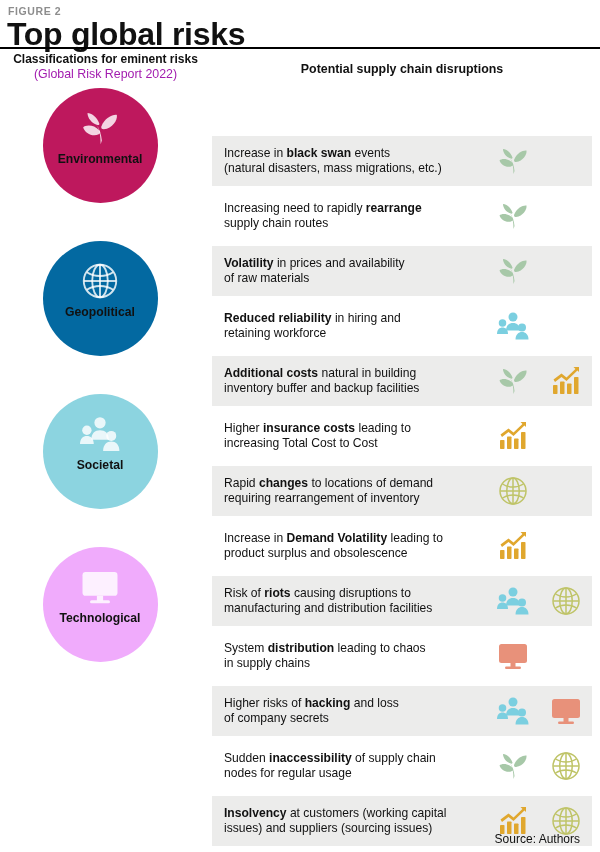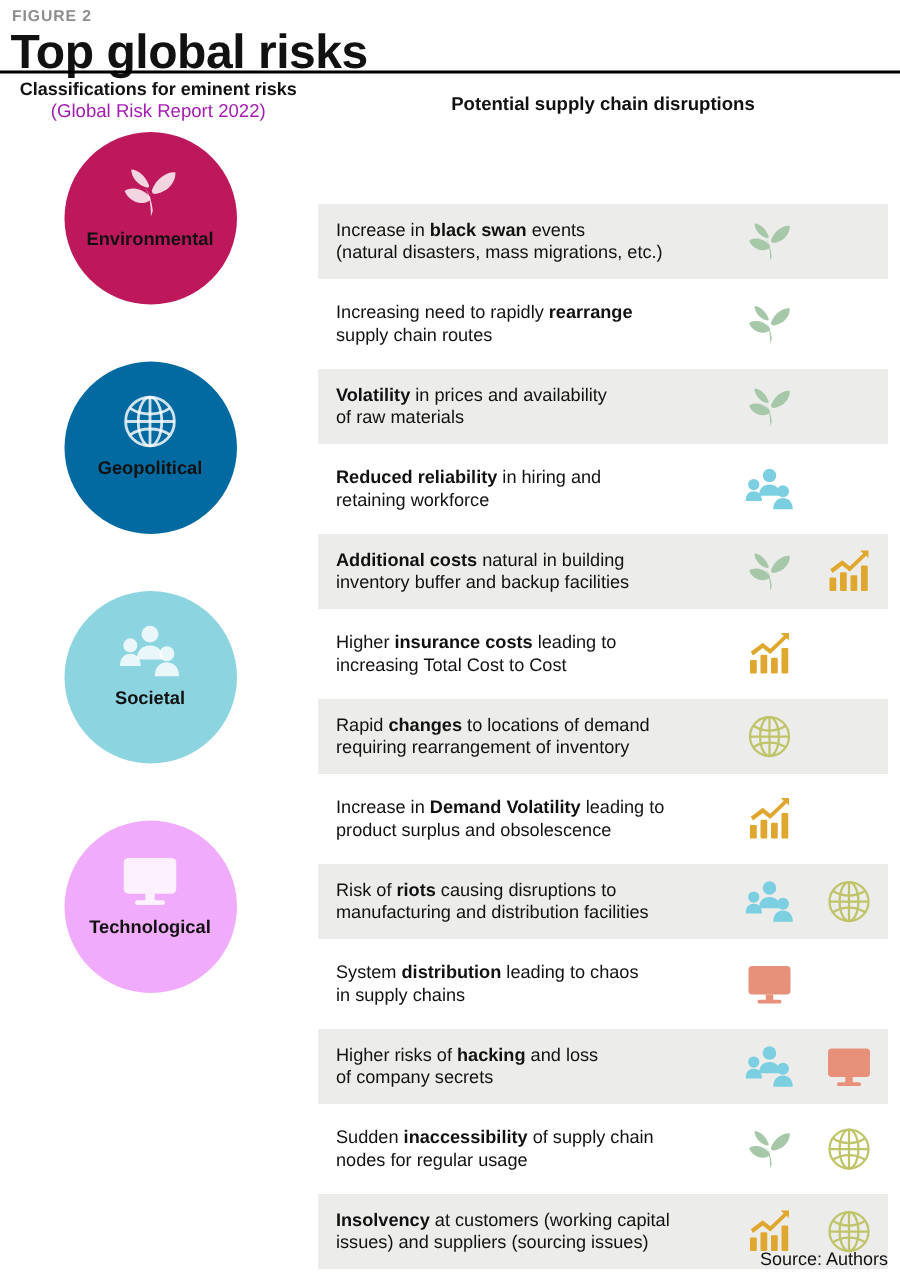--- a/index.html
+++ b/index.html
@@ -58,21 +58,21 @@
     padding-left:12px;width:262px;
     font-size:12.1px;line-height:15.5px;color:#111;
   }
   .row .row-text b{font-weight:bold;}
   .row .row-icons{
     width:106px;height:50px;display:flex;align-items:center;
   }
   .icon-slot{width:53px;height:50px;display:flex;align-items:center;justify-content:center;}
 
   .source{
-    position:absolute;right:8px;bottom:6px;
+    position:absolute;right:20px;bottom:6px;
     font-size:12px;color:#111;
   }
   svg{display:block;}
 </style>
 </head>
 <body>
 
 <div class="figure-label">FIGURE 2</div>
 <div class="page-title">Top global risks</div>
 <div class="title-rule"></div>

